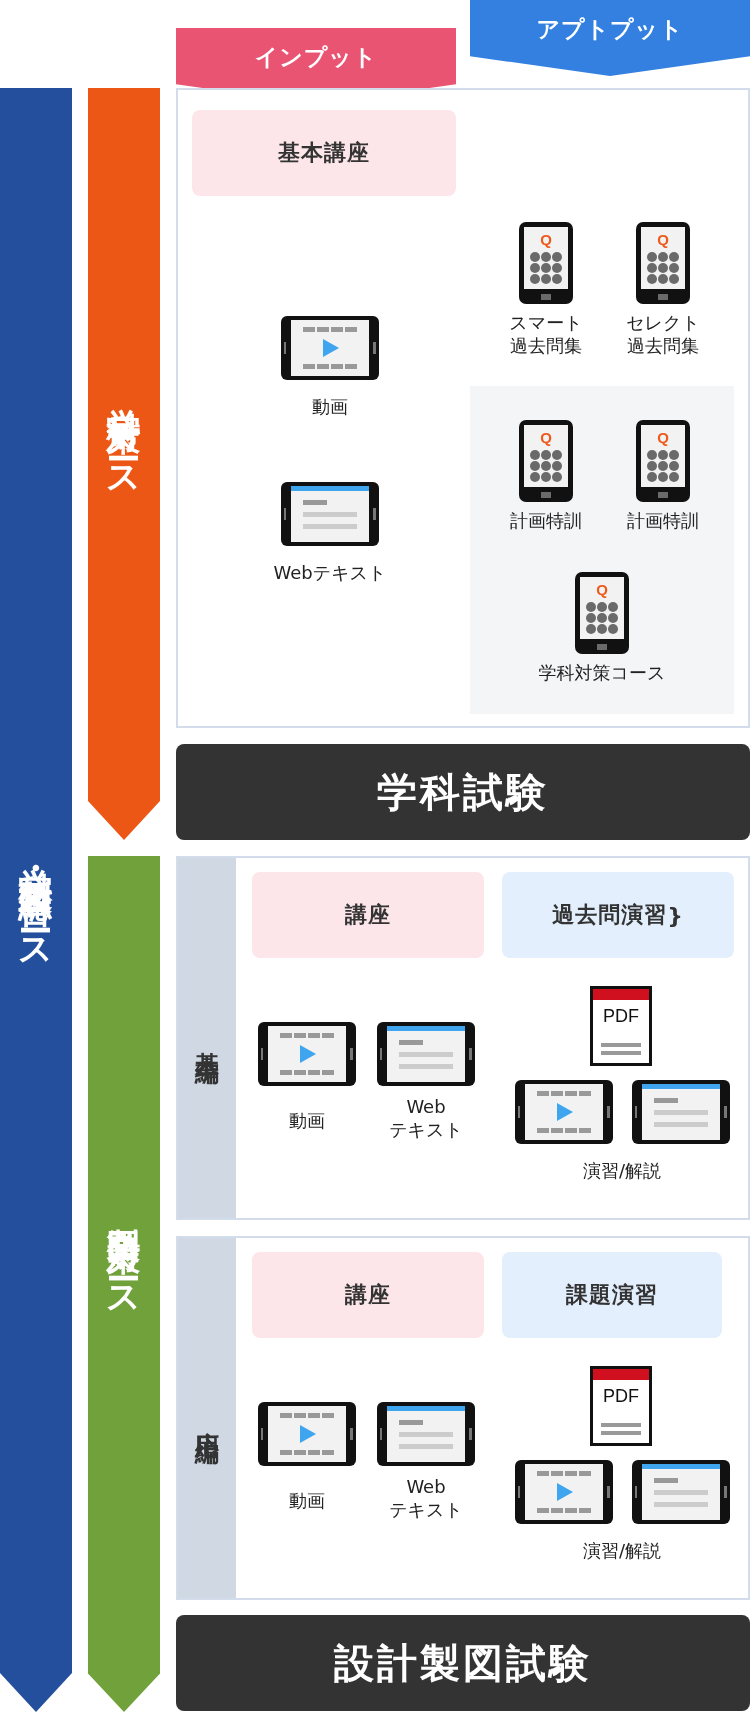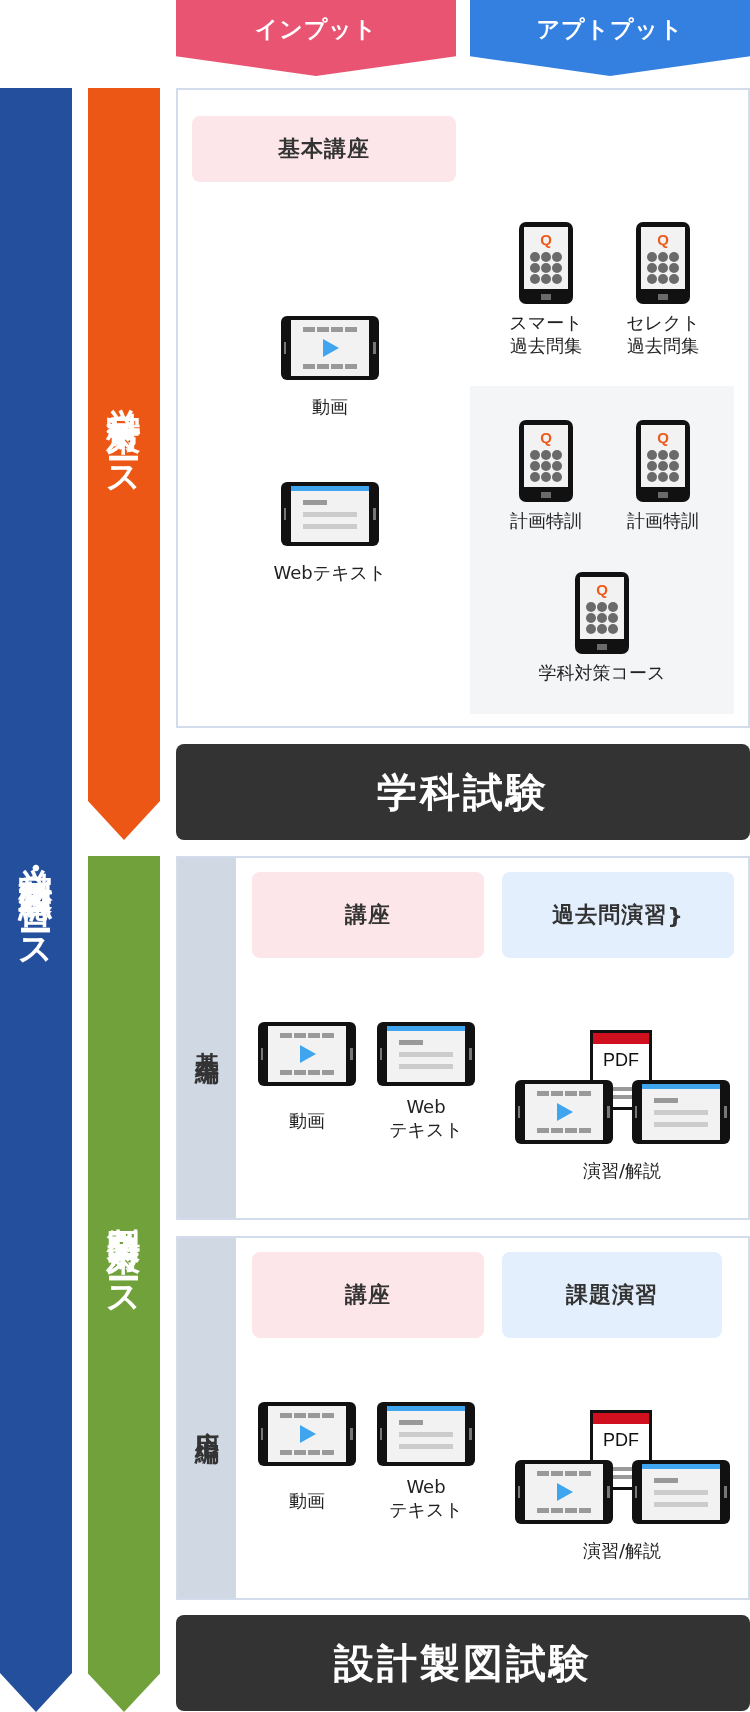--- a/index.html
+++ b/index.html
@@ -3,21 +3,21 @@
 <meta charset="utf-8">
 <style>
   * { box-sizing: border-box; margin: 0; padding: 0; }
   html, body { width: 750px; height: 1712px; background: #ffffff; overflow: hidden; }
   body { position: relative; font-family: "DejaVu Sans", "Liberation Sans", sans-serif; color: #222; }
 
   
   .top-arrow { position: absolute; top: 0; height: 76px; color: #fff; font-size: 23px; font-weight: bold;
     display: flex; justify-content: center; padding-top: 14px; letter-spacing: 1px;
     clip-path: polygon(0 0, 100% 0, 100% 74%, 50% 100%, 0 74%); }
-  .top-arrow.input { left: 176px; width: 280px; background: #e95472; }
+  .top-arrow.input { left: 176px; width: 280px; background: #e95472; margin-top: 28px; }
   .top-arrow.output { left: 470px; width: 280px; background: #3380e0; }
 
   
   .vbar { position: absolute; color: #fff; font-weight: bold; display: flex; flex-direction: column;
     align-items: center; justify-content: center; }
   .vbar span.vt { writing-mode: vertical-rl; text-orientation: upright; letter-spacing: 4px; }
   .vbar.total { left: 0; top: 88px; width: 72px; height: 1624px; background: #244f9c; font-size: 34px;
     clip-path: polygon(0 0, 100% 0, 100% 97.6%, 50% 100%, 0 97.6%); }
   .vbar.gakka { left: 88px; top: 88px; width: 72px; height: 752px; background: #ed5716; font-size: 34px;
     clip-path: polygon(0 0, 100% 0, 100% 94.8%, 50% 100%, 0 94.8%); }
@@ -59,21 +59,21 @@
     background: repeating-linear-gradient(90deg, #999 0 12px, transparent 12px 14px); }
   .tablet .film.t { top: 7px; } .tablet .film.b { bottom: 7px; }
   .tablet .play { position: absolute; left: 32px; top: 19px; width: 0; height: 0; border-top: 9px solid transparent;
     border-bottom: 9px solid transparent; border-left: 16px solid #3ea5ee; }
   .tablet .bar { position: absolute; left: 0; top: 0; width: 78px; height: 5px; background: #3ea5ee; }
   .tablet .ln { position: absolute; left: 12px; height: 5px; background: #ccc; }
   .tablet .ln.a { top: 14px; width: 24px; background: #999; }
   .tablet .ln.b { top: 26px; width: 54px; }
   .tablet .ln.c { top: 38px; width: 54px; }
 
-  .pdf { position: absolute; width: 62px; height: 80px; background: #111; margin-top: 44px; }
+  .pdf { position: absolute; width: 62px; height: 80px; background: #111; }
   .pdf .pg { position: absolute; left: 3px; top: 3px; width: 56px; height: 74px; background: #fff; }
   .pdf .red { position: absolute; left: 0; top: 0; width: 56px; height: 11px; background: #d0101e; }
   .pdf .txt { position: absolute; left: 0; right: 0; top: 17px; text-align: center; font-size: 18px; color: #111; font-family: "Liberation Sans", sans-serif; }
   .pdf .l1, .pdf .l2 { position: absolute; left: 8px; width: 40px; height: 4px; background: #999; }
   .pdf .l1 { top: 54px; } .pdf .l2 { top: 62px; }
 </style>
 </head>
 <body>
 
 <div class="top-arrow input">
@@ -87,21 +87,21 @@
   <span class="vt">学科・製図総合コース</span>
 </div>
 <div class="vbar gakka">
   <span class="vt" style="margin-top:-60px">学科対策コース</span>
 </div>
 <div class="vbar seizu">
   <span class="vt" style="margin-top:-60px">製図対策コース</span>
 </div>
 
 <div class="panel gakka">
-  <div class="hdr pink" style="left:14px; top:26px; width:264px; height:66px;">
+  <div class="hdr pink" style="left:14px; top:20px; width:264px; height:86px;">
     <span>基本講座</span>
   </div>
 
   <div class="tablet" style="left:103px; top:226px;">
     <div class="lk"></div>
       <div class="rk"></div>
     <div class="scr">
         <div class="film t"></div>
         <div class="play"></div>
         <div class="film b"></div>

